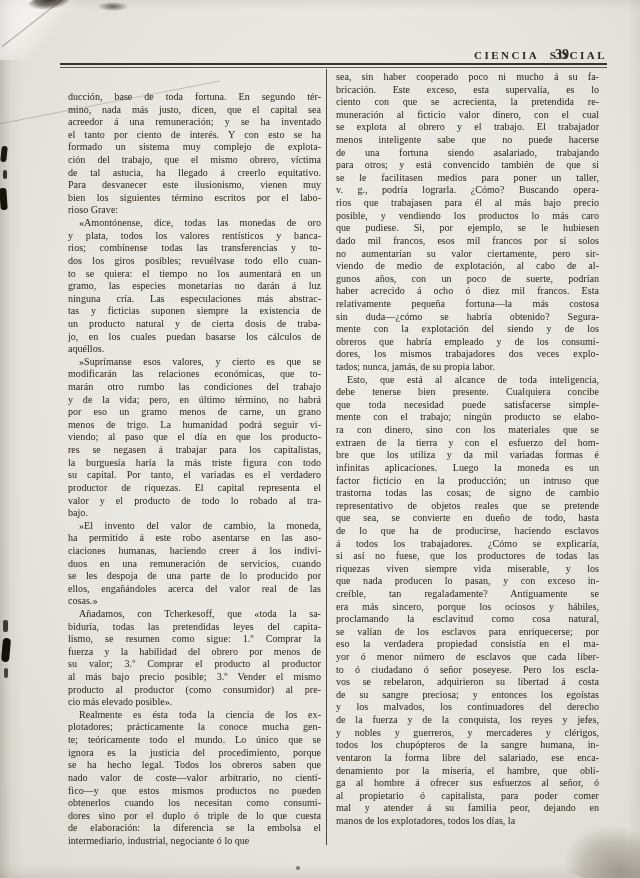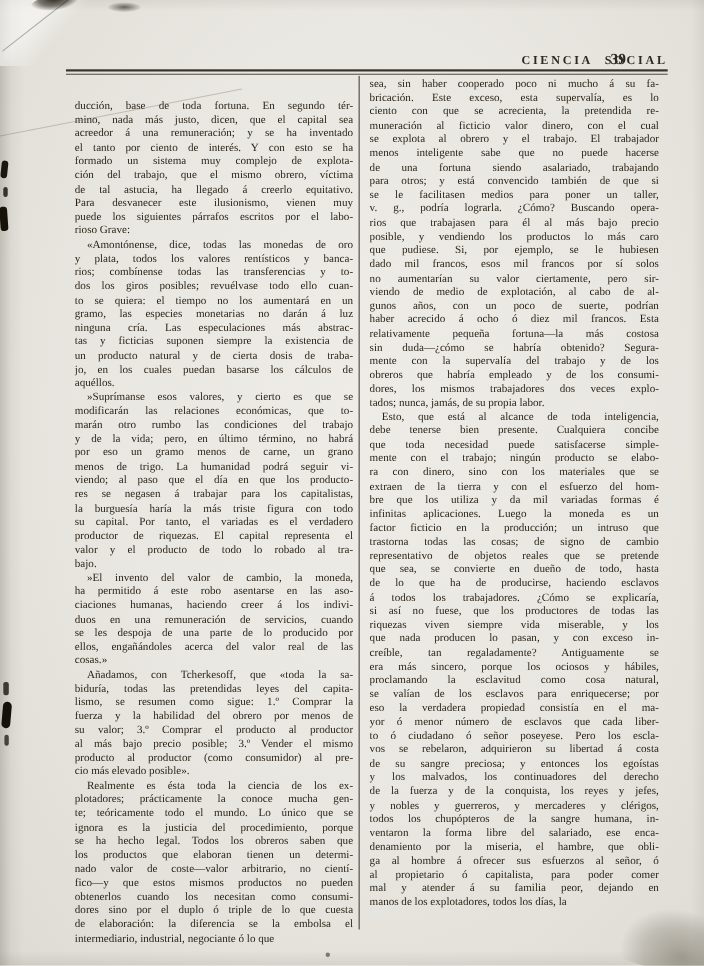--- a/index.html
+++ b/index.html
@@ -132,21 +132,21 @@
     <div class="column left" id="col-left">
         <div class="para">
           <div class="line">ducción, base de toda fortuna.  En segundo tér-</div>
           <div class="line">mino, nada más justo, dicen, que el capital sea</div>
           <div class="line">acreedor á una remuneración; y se ha inventado</div>
           <div class="line">el tanto por ciento de interés. Y con esto se ha</div>
           <div class="line">formado un sistema muy complejo de explota-</div>
           <div class="line">ción del trabajo, que el mismo obrero, víctima</div>
           <div class="line">de tal astucia, ha llegado á creerlo equitativo.</div>
           <div class="line">Para desvanecer este ilusionismo, vienen muy</div>
-          <div class="line">puede los siguientes párrafos escritos por el labo-</div>
+          <div class="line">bien los siguientes término escritos por el labo-</div>
           <div class="line last">rioso Grave:</div>
         </div>
         <div class="para">
           <div class="line first">«Amontónense, dice, todas las monedas de oro</div>
           <div class="line">y plata, todos los valores rentísticos y banca-</div>
           <div class="line">rios; combínense todas las transferencias y to-</div>
           <div class="line">dos los giros posibles; revuélvase todo ello cuan-</div>
           <div class="line">to se quiera: el tiempo no los aumentará en un</div>
           <div class="line">gramo, las especies monetarias no darán á luz</div>
           <div class="line">ninguna cría. Las especulaciones más abstrac-</div>
@@ -188,21 +188,20 @@
           <div class="line">al más bajo precio posible; 3.º Vender el mismo</div>
           <div class="line">producto al productor (como consumidor) al pre-</div>
           <div class="line last">cio más elevado posible».</div>
         </div>
         <div class="para">
           <div class="line first">Realmente es ésta toda la ciencia de los ex-</div>
           <div class="line">plotadores; prácticamente la conoce mucha gen-</div>
           <div class="line">te; teóricamente todo el mundo. Lo único que se</div>
           <div class="line">ignora es la justicia del procedimiento, porque</div>
           <div class="line">se ha hecho legal. Todos los obreros saben que</div>
-          <div class="line">los productos que elaboran tienen un determi-</div>
           <div class="line">nado valor de coste—valor arbitrario, no cientí-</div>
           <div class="line">fico—y que estos mismos productos no pueden</div>
           <div class="line">obtenerlos cuando los necesitan como consumi-</div>
           <div class="line">dores sino por el duplo ó triple de lo que cuesta</div>
           <div class="line">de elaboración: la diferencia se la embolsa el</div>
           <div class="line last">intermediario, industrial, negociante ó lo que</div>
         </div>
       </div>
     <div class="column right" id="col-right">
         <div class="para">
@@ -219,21 +218,21 @@
           <div class="line">rios que trabajasen para él al más bajo precio</div>
           <div class="line">posible, y vendiendo los productos lo más caro</div>
           <div class="line">que pudiese. Si, por ejemplo, se le hubiesen</div>
           <div class="line">dado mil francos, esos mil francos por sí solos</div>
           <div class="line">no aumentarían su valor ciertamente, pero sir-</div>
           <div class="line">viendo de medio de explotación, al cabo de al-</div>
           <div class="line">gunos años, con un poco de suerte, podrían</div>
           <div class="line">haber acrecido á ocho ó diez mil francos. Esta</div>
           <div class="line">relativamente pequeña fortuna—la más costosa</div>
           <div class="line">sin duda—¿cómo se habría obtenido? Segura-</div>
-          <div class="line">mente con la supervalía del trabajo y de los</div>
+          <div class="line">mente con la explotación del siendo y de los</div>
           <div class="line">obreros que habría empleado y de los consumi-</div>
           <div class="line">dores, los mismos trabajadores dos veces explo-</div>
           <div class="line last">tados; nunca, jamás, de su propia labor.</div>
         </div>
         <div class="para">
           <div class="line first">Esto, que está al alcance de toda inteligencia,</div>
           <div class="line">debe tenerse bien presente. Cualquiera concibe</div>
           <div class="line">que toda necesidad puede satisfacerse simple-</div>
           <div class="line">mente con el trabajo; ningún producto se elabo-</div>
           <div class="line">ra con dinero, sino con los materiales que se</div>

